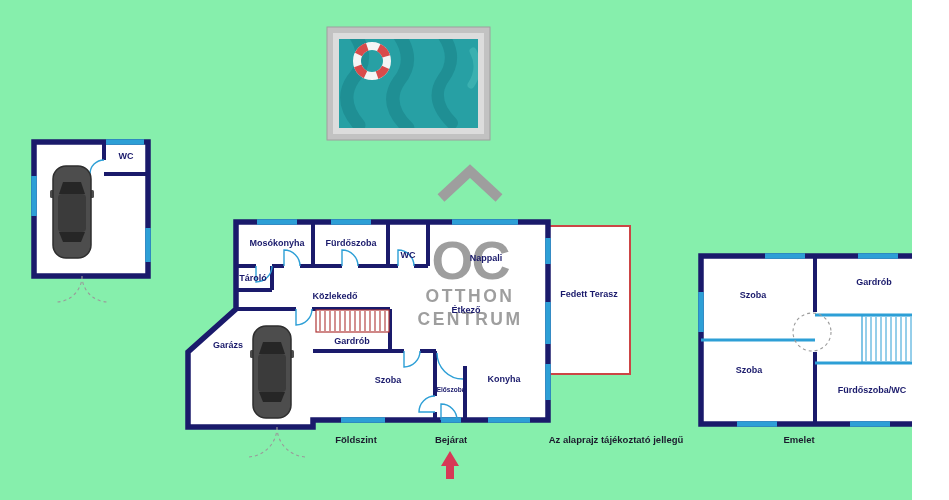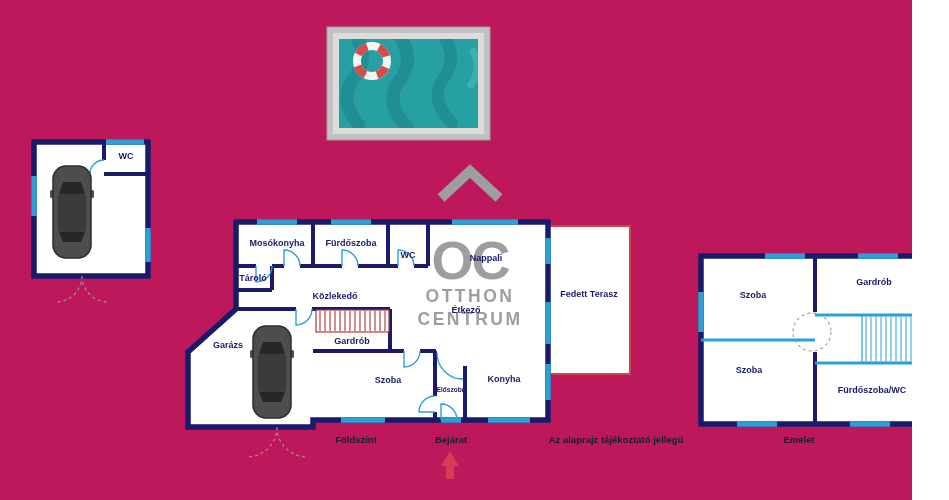--- a/index.html
+++ b/index.html
@@ -1,16 +1,16 @@
 <!DOCTYPE html>
 <html><head>
 <meta charset="utf-8">
 <style>
   html,body{margin:0;padding:0;background:#fff}
-  .stage{position:relative;width:912px;height:500px;overflow:hidden;background:#be185d}
+  .stage{position:relative;width:912px;height:500px;overflow:hidden;background:#86efac}
   svg{display:block}
   text{font-family:"Liberation Sans","DejaVu Sans",sans-serif}
   .room{font-size:9px;font-weight:bold;fill:#1a1a6b;text-anchor:middle}
   .room-sm{font-size:6.5px}
   .caption{font-size:9.5px;font-weight:bold;fill:#1c1c2e;text-anchor:middle}
   .wall{fill:none;stroke:#1a1a6b;stroke-width:5.5}
   .wall-fill{fill:#fff;stroke:#1a1a6b;stroke-width:5.5}
   .fill-only{fill:#fff}
   .iwall{fill:none;stroke:#1a1a6b;stroke-width:4}
   .opening{fill:none;stroke:#2d9fd6;stroke-width:5.5}

